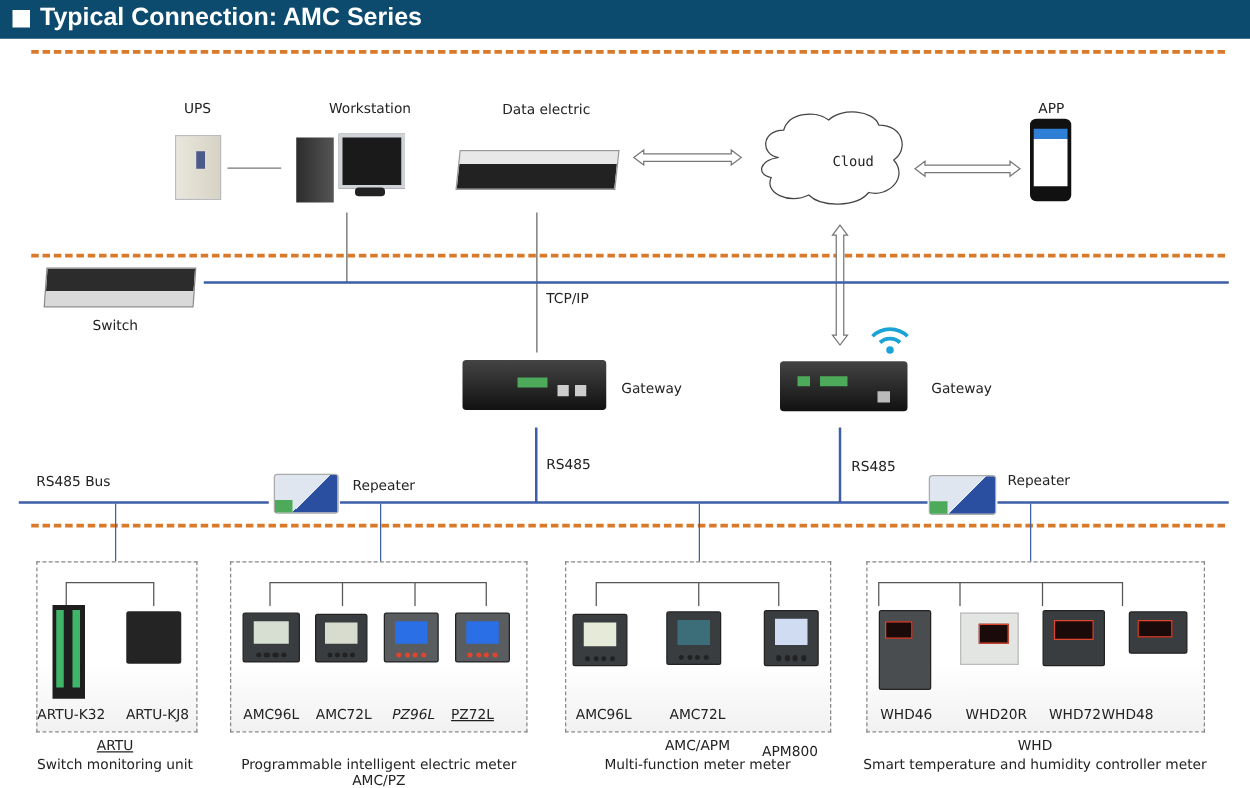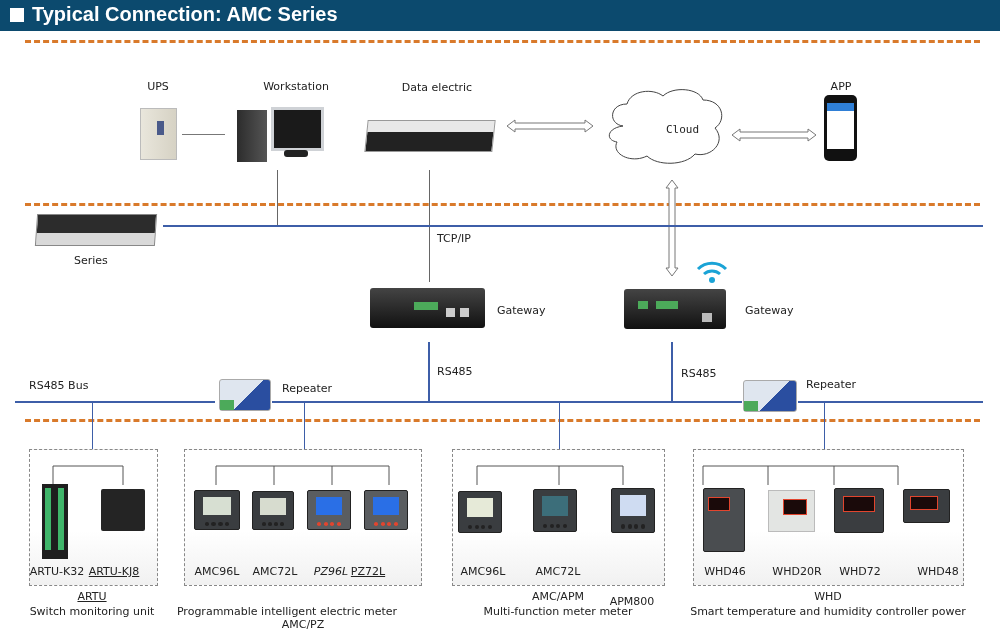--- a/index.html
+++ b/index.html
@@ -63,21 +63,21 @@
 <svg class="abs" style="left:664px;top:178px;" width="16" height="100">
   <path d="M8 2 L14 10 L11 10 L11 90 L14 90 L8 98 L2 90 L5 90 L5 10 L2 10 Z" fill="#fff" stroke="#777"></path>
 </svg>
 
 <div class="abs lbl c" style="left:841px;top:80px;">APP</div>
 <div class="abs" style="left:824px;top:95px;width:33px;height:66px;background:#111;border-radius:5px;">
   <div style="position:absolute;left:3px;top:8px;width:27px;height:46px;background:linear-gradient(#2f7fd6 0 18%,#fff 18%);"></div>
 </div>
 
 <div class="abs" style="left:36px;top:214px;width:118px;height:30px;background:linear-gradient(#2c2c2c 0 60%,#d9d9d9 60%);border:1px solid #888;transform:skewX(-4deg);"></div>
-<div class="abs lbl" style="left:74px;top:254px;">Series</div>
+<div class="abs lbl" style="left:74px;top:254px;">Switch</div>
 <div class="abs bus" style="left:163px;top:225px;width:820px;height:2px;"></div>
 
 <div class="abs" style="left:370px;top:288px;width:115px;height:40px;background:linear-gradient(#444,#111);border-radius:3px;">
   <div style="position:absolute;left:44px;top:14px;width:24px;height:8px;background:#4caa5a;"></div>
   <div style="position:absolute;left:76px;top:20px;width:9px;height:9px;background:#ccc;"></div>
   <div style="position:absolute;left:90px;top:20px;width:9px;height:9px;background:#ccc;"></div>
 </div>
 <div class="abs lbl" style="left:497px;top:304px;">Gateway</div>
 
 <svg class="abs" style="left:694px;top:259px;" width="36" height="26">
@@ -119,21 +119,21 @@
 <div class="abs group" style="left:29px;top:449px;width:127px;height:135px;"></div>
 <svg class="abs" style="left:52px;top:465px;" width="80" height="20">
   <path d="M1 20 L1 1 L71 1 L71 20" stroke="#555" fill="none"></path>
 </svg>
 <div class="abs" style="left:42px;top:484px;width:26px;height:75px;background:#1e1e1e;">
   <div style="position:absolute;left:3px;top:4px;width:6px;height:62px;background:#3fb56a;"></div>
   <div style="position:absolute;left:16px;top:4px;width:6px;height:62px;background:#3fb56a;"></div>
 </div>
 <div class="abs" style="left:101px;top:489px;width:44px;height:42px;background:#242424;border-radius:2px;"></div>
 <div class="abs cap" style="left:57px;top:565px;">ARTU-K32</div>
-<div class="abs cap" style="left:114px;top:565px;text-decoration:underline;">ARTU-KJ8</div>
+<div class="abs cap" style="left:126px;top:565px;">ARTU-KJ8</div>
 <div class="abs cap" style="left:92px;top:590px;text-decoration:underline;">ARTU</div>
 <div class="abs cap" style="left:92px;top:605px;">Switch monitoring unit</div>
 
 <div class="abs group" style="left:184px;top:449px;width:236px;height:135px;"></div>
 <svg class="abs" style="left:214px;top:465px;" width="180" height="20">
   <path d="M2 20 L2 1 L175 1 L175 20 M60 1 L60 20 M118 1 L118 20" stroke="#555" fill="none"></path>
 </svg>
 <div class="abs meter" style="left:194px;top:490px;width:44px;height:38px;">
     <div class="scr" style="background:#d7dfd2;"></div>
     <div class="btns">
@@ -166,23 +166,23 @@
     <div class="btns">
       <i style="background:#e2452e"></i>
       <i style="background:#e2452e"></i>
       <i style="background:#e2452e"></i>
       <i style="background:#e2452e"></i>
     </div>
   </div>
 <div class="abs cap" style="left:217px;top:565px;">AMC96L</div>
 <div class="abs cap" style="left:275px;top:565px;">AMC72L</div>
 <div class="abs cap" style="left:331px;top:565px;font-style:italic;">PZ96L</div>
-<div class="abs cap" style="left:368px;top:565px;text-decoration:underline;">PZ72L</div>
+<div class="abs cap" style="left:378px;top:565px;text-decoration:underline;">PZ72L</div>
 <div class="abs cap" style="left:303px;top:618px;">AMC/PZ</div>
-<div class="abs cap" style="left:287px;top:605px;">Programmable intelligent electric meter</div>
+<div class="abs cap" style="left:303px;top:605px;">Programmable intelligent electric meter</div>
 
 <div class="abs group" style="left:452px;top:449px;width:211px;height:135px;"></div>
 <svg class="abs" style="left:475px;top:465px;" width="160" height="20">
   <path d="M2 20 L2 1 L148 1 L148 20 M84 1 L84 20" stroke="#555" fill="none"></path>
 </svg>
 <div class="abs meter" style="left:458px;top:491px;width:42px;height:40px;">
     <div class="scr" style="background:#e6ead8;"></div>
     <div class="btns">
       <i></i>
       <i></i>
@@ -226,15 +226,15 @@
 </div>
 <div class="abs meter" style="left:834px;top:488px;width:48px;height:43px;">
   <div style="position:absolute;left:8px;top:7px;width:30px;height:14px;background:#1a0a0a;border:1px solid #e2452e;"></div>
 </div>
 <div class="abs meter" style="left:903px;top:489px;width:45px;height:32px;">
   <div style="position:absolute;left:6px;top:6px;width:26px;height:12px;background:#1a0a0a;border:1px solid #e2452e;"></div>
 </div>
 <div class="abs cap" style="left:725px;top:565px;">WHD46</div>
 <div class="abs cap" style="left:797px;top:565px;">WHD20R</div>
 <div class="abs cap" style="left:860px;top:565px;">WHD72</div>
-<div class="abs cap" style="left:938px;top:565px;">WHD48</div>
+<div class="abs cap" style="left:902px;top:565px;">WHD48</div>
 <div class="abs cap" style="left:828px;top:590px;">WHD</div>
-<div class="abs cap" style="left:828px;top:605px;">Smart temperature and humidity controller power</div>
+<div class="abs cap" style="left:828px;top:605px;">Smart temperature and humidity controller meter</div>
 
 </body></html>

